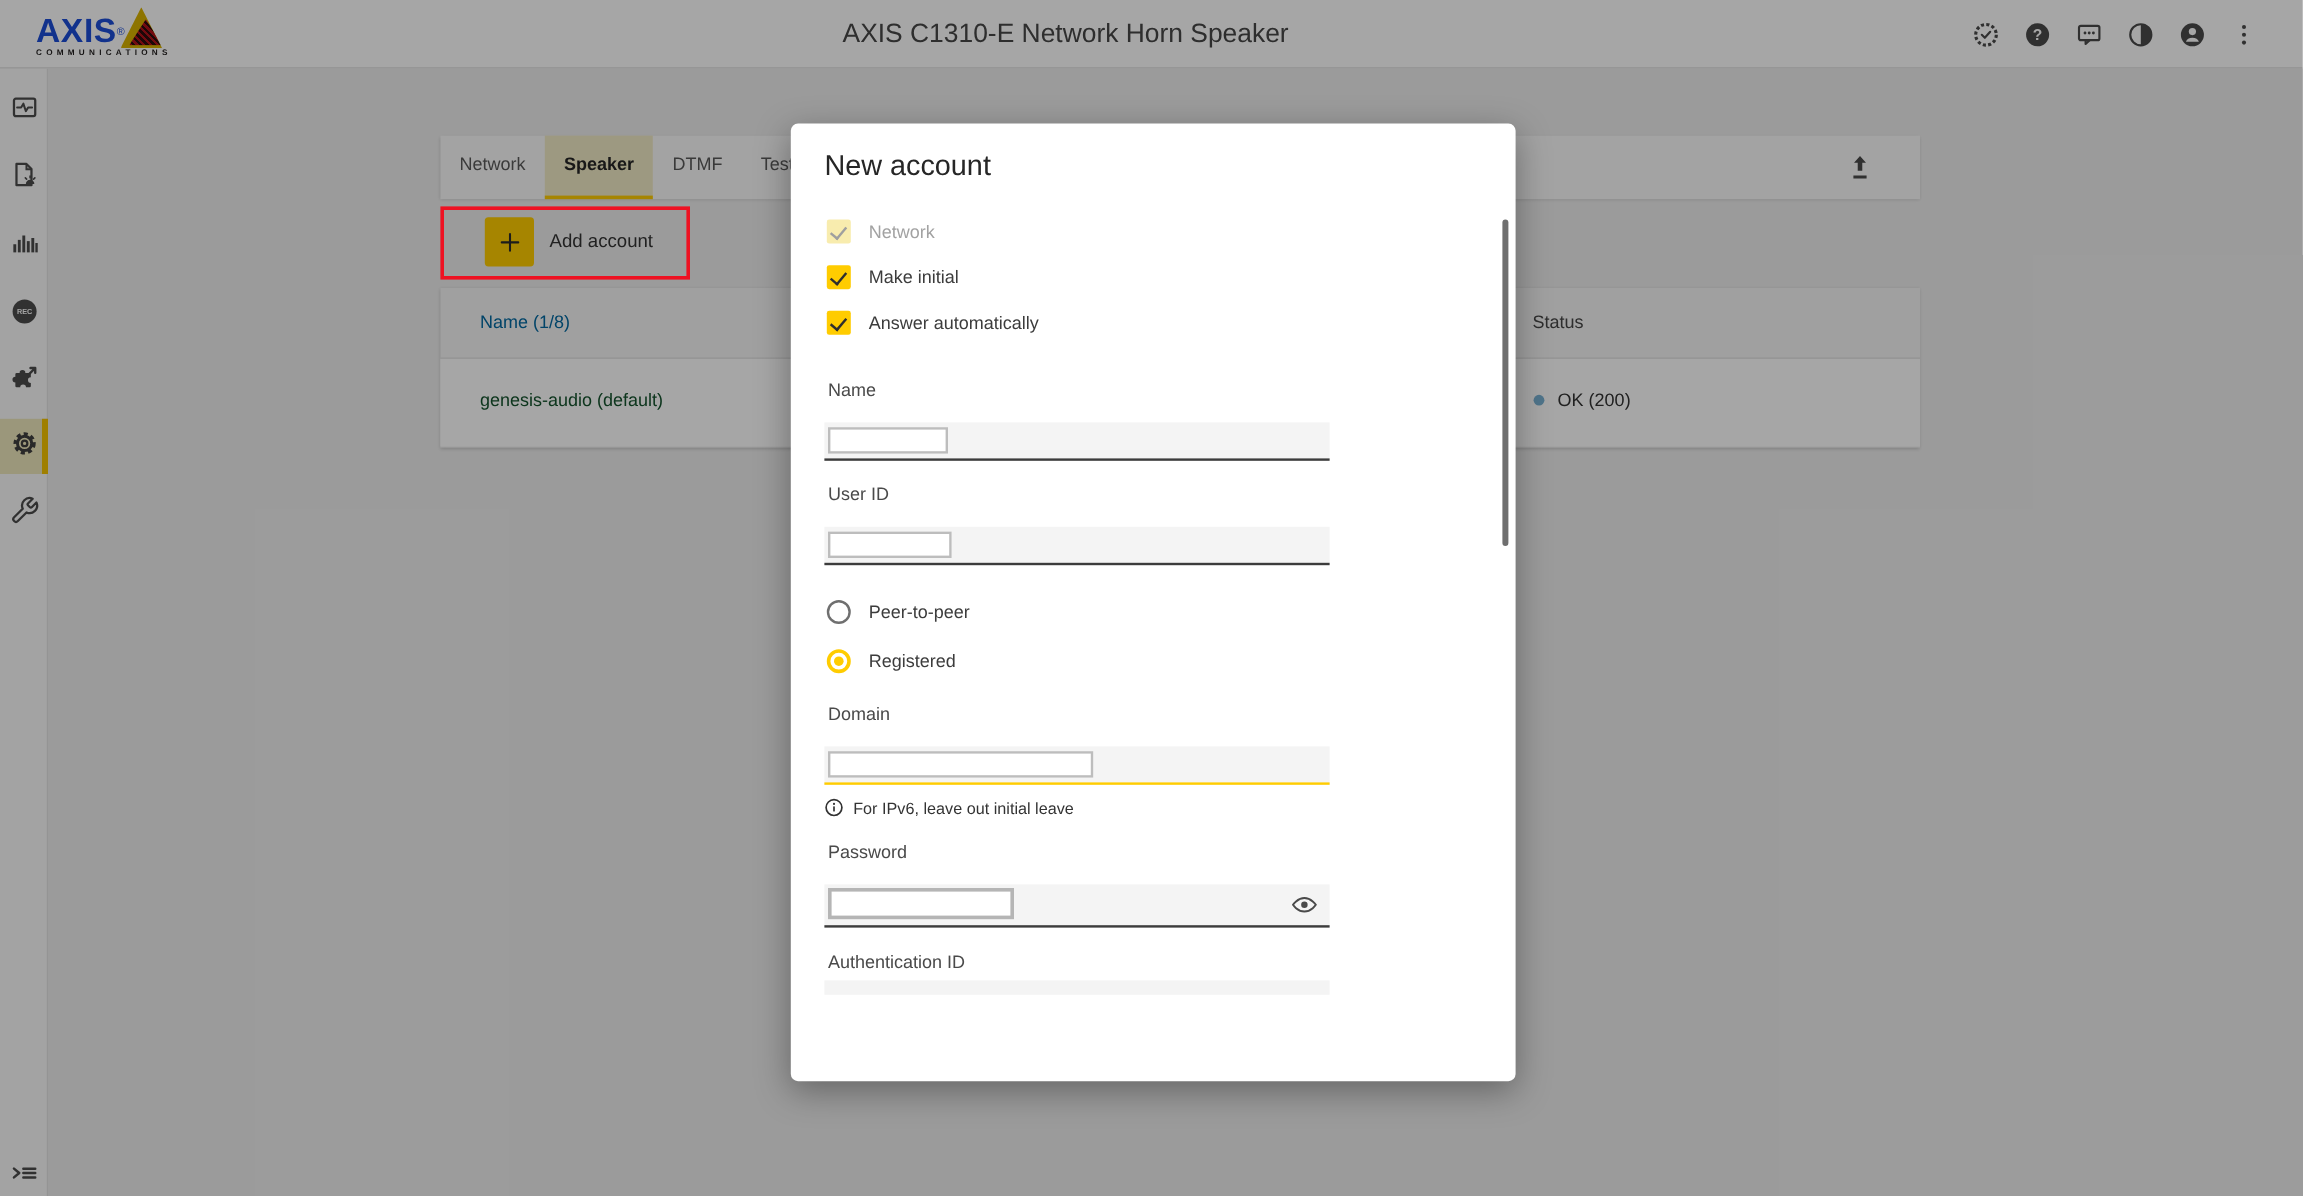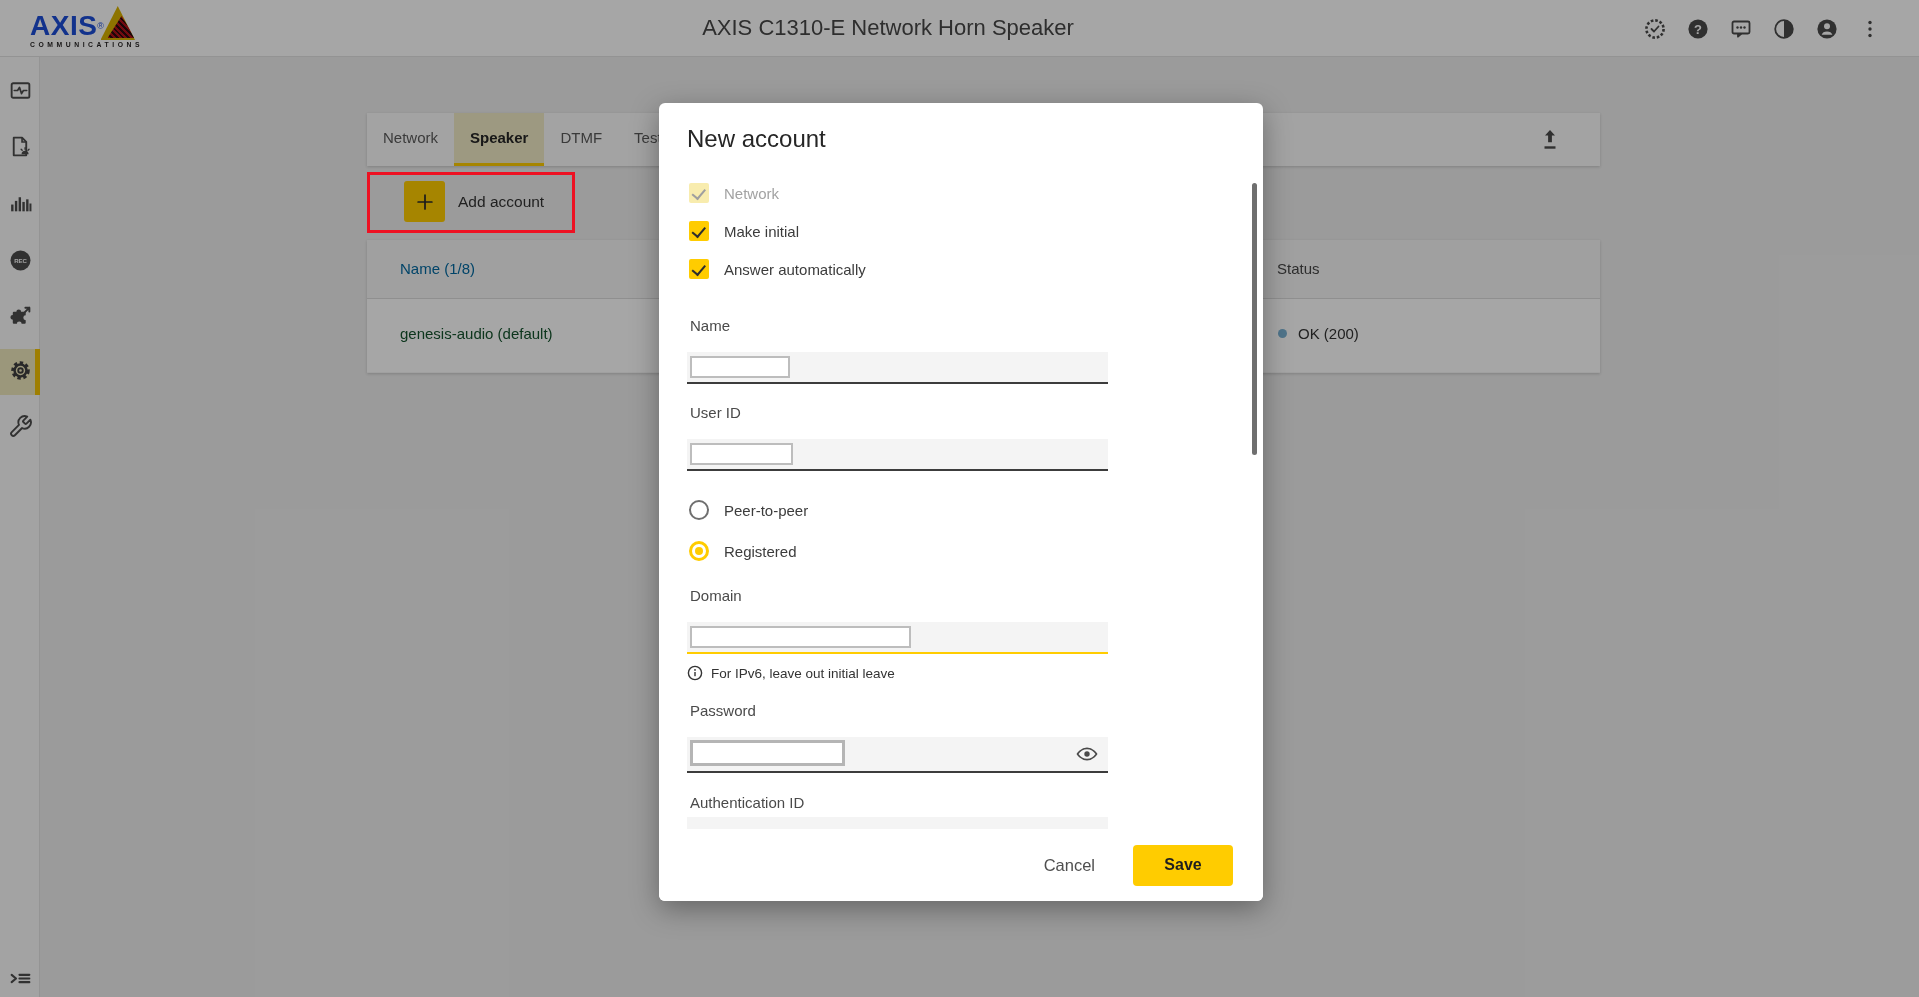--- a/index.html
+++ b/index.html
@@ -336,19 +336,15 @@
       <svg viewBox="0 0 22 18">
           <path d="M1.5 9s3.6-5.6 9.5-5.6S20.5 9 20.5 9s-3.6 5.6-9.5 5.6S1.5 9 1.5 9z" fill="none" stroke="#4a4a4a" stroke-width="1.6"></path>
           <circle cx="11" cy="9" r="2.7" fill="#4a4a4a"></circle>
         </svg>
     </span>
   </div>
 
   <label class="fld-label" style="top:691px">Authentication ID</label>
   <div class="fld-sliver" style="top:714px"></div>
 
-  <div class="modal-footer">
-    <span class="btn-cancel">Cancel</span>
-    <button class="btn-save">Save</button>
-  </div>
 
   <div class="scroll-thumb"></div>
 </div>
 
 </body></html>

